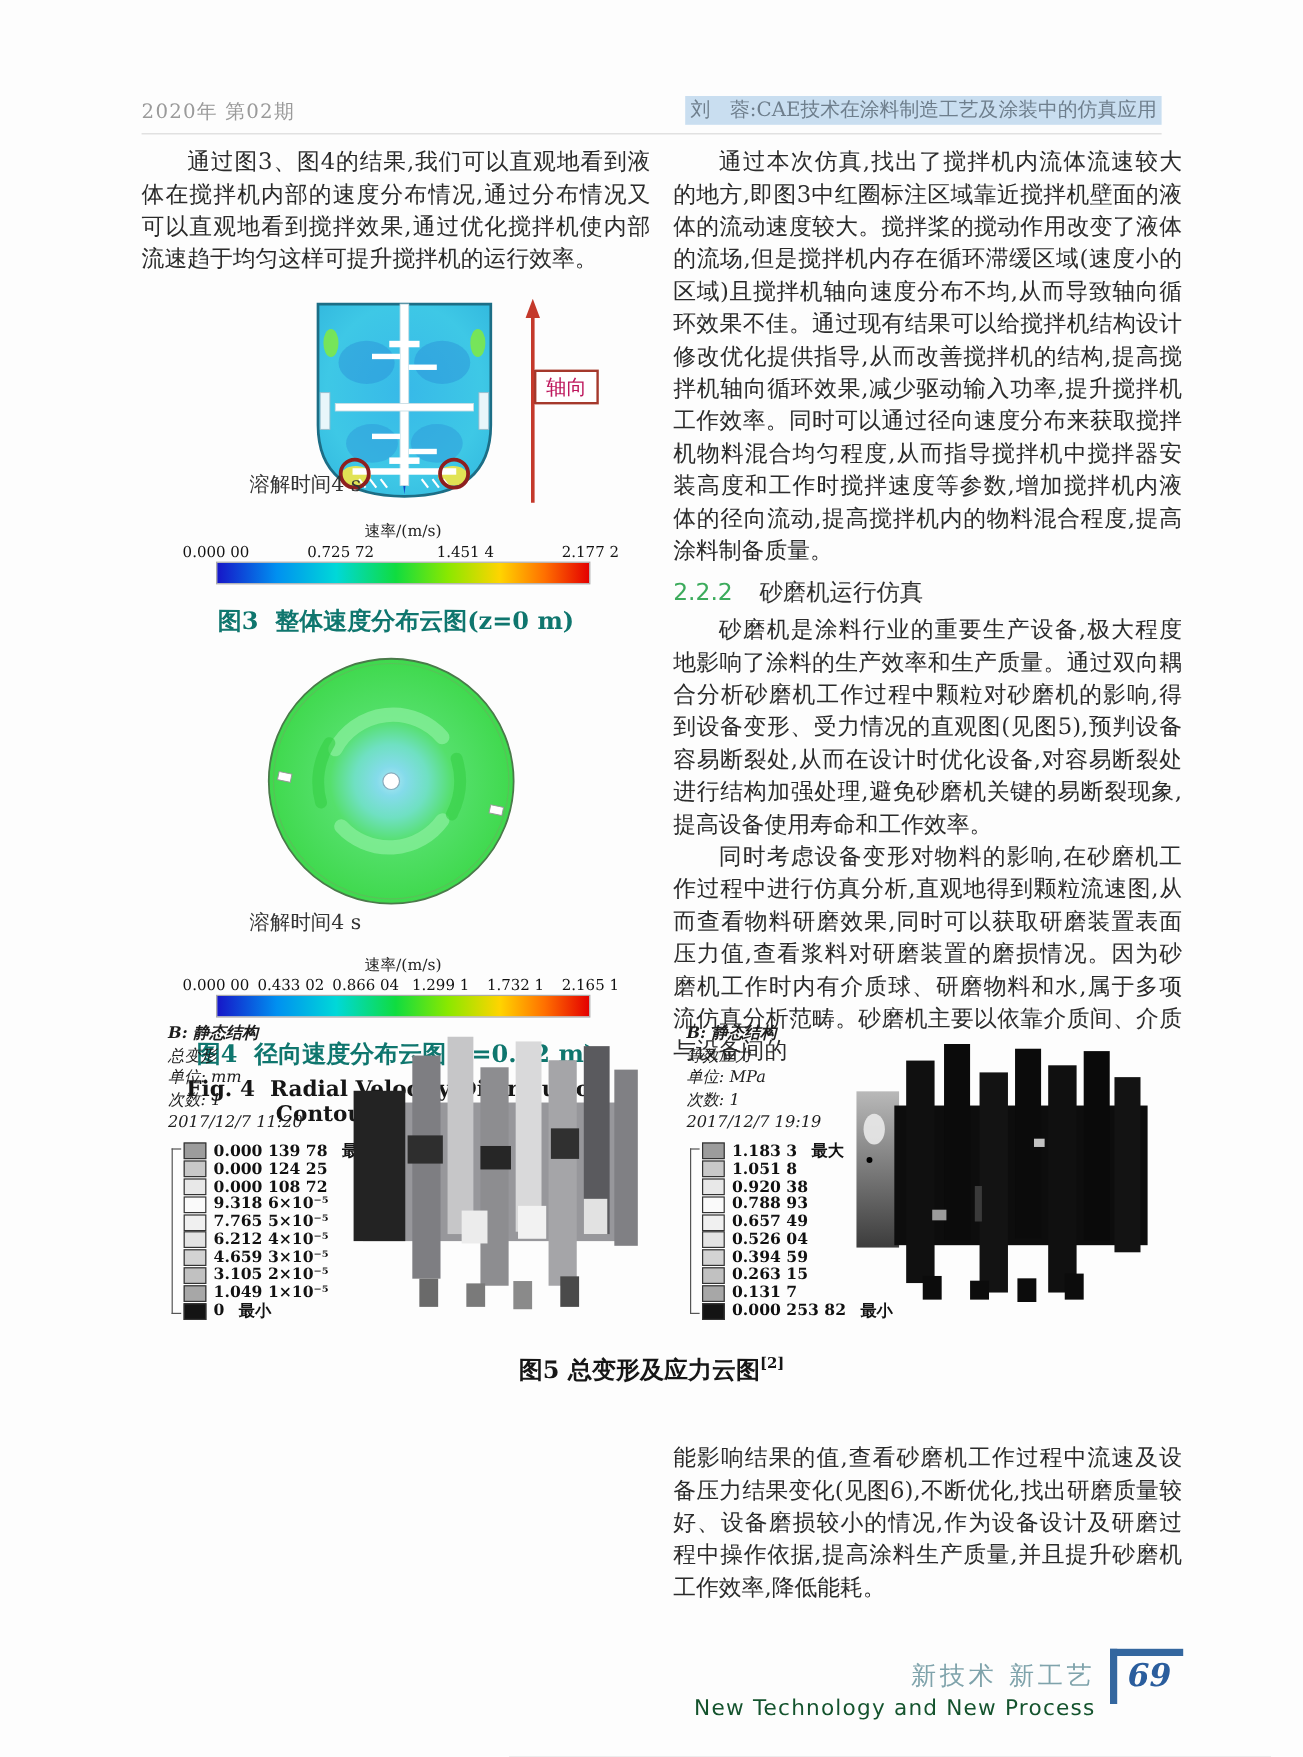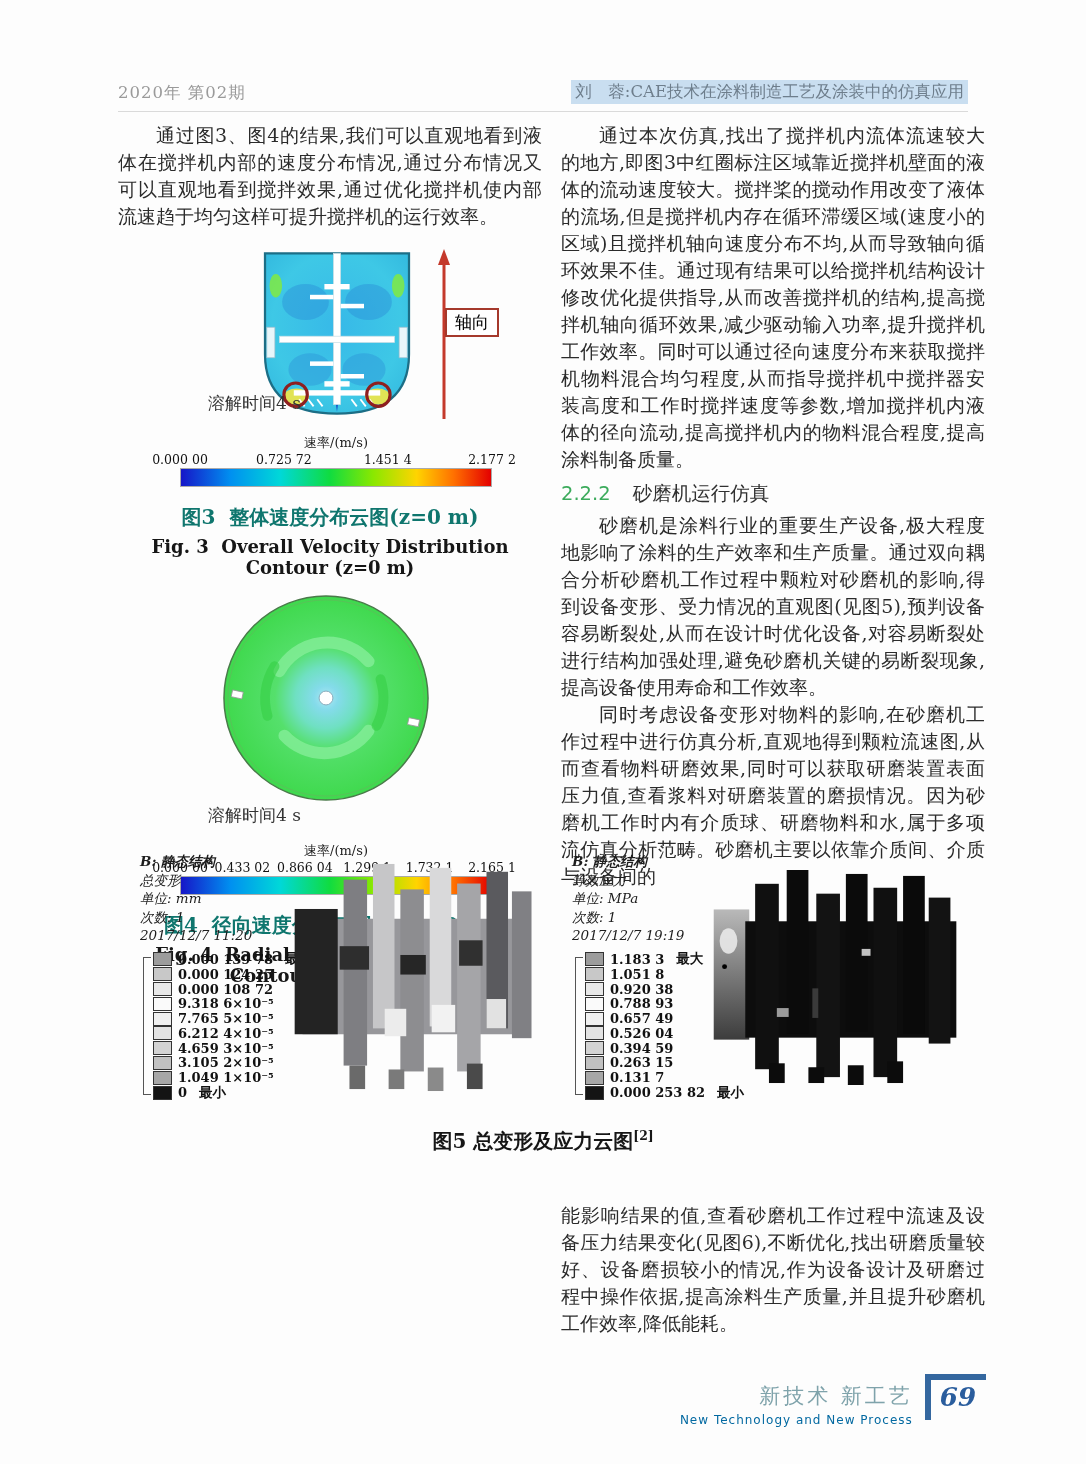--- a/index.html
+++ b/index.html
@@ -20,21 +20,21 @@
   .indent{text-indent:2em;}
   .section-heading{margin:7px 0 5px;font-size:19.5px;}
   .sec-num{color:#3cab5c;font-family:"DejaVu Sans","Liberation Sans",sans-serif;}
   .sec-title{margin-left:16px;color:#303030;}
 
   
   .fig3-stage{position:relative;height:178px;margin-top:16px;}
   .tank{position:absolute;left:138px;top:2px;}
   .axial-arrow{position:absolute;left:318px;top:3px;}
   .axial-box{position:absolute;left:327px;top:62px;border:2px solid #a5392c;padding:1px 8px;
-             font-size:17px;color:#000000;background:rgba(255,255,255,.9);}
+             font-size:17px;color:#be185d;background:rgba(255,255,255,.9);}
   .time-label{position:absolute;left:90px;top:146px;font-size:17px;color:#333;}
 
   
   .cb{position:relative;margin:10px 0 0 62px;width:312px;}
   .cb-title{text-align:center;font-size:13px;color:#222;}
   .cb-ticks{position:relative;height:16px;font-size:12.5px;color:#111;padding-left:44px;}
   .cb-ticks span{position:absolute;transform:translateX(-50%);white-space:nowrap;}
   .cb-strip{height:17px;border:1px solid #aaa;
     background:linear-gradient(to right,#1616c8 0%,#0090f0 16%,#00d8d8 32%,#10dc40 48%,#8ae800 62%,#ffd400 76%,#ff7000 88%,#e40000 100%);}
 
@@ -72,21 +72,21 @@
   .f5cap.en{top:1156px;font-size:18px;}
   .f5cap sup{font-size:0.62em;}
 
   .bottom{top:1202px;}
   .para.gap{margin-top:9px;}
 
   
   .footer{position:absolute;top:1374px;left:118px;width:868px;display:flex;justify-content:flex-end;align-items:flex-start;}
   .f-text{text-align:right;margin-right:12px;padding-top:8px;}
   .f-zh{font-size:21px;color:#7fa3ab;letter-spacing:3px;font-family:"DejaVu Sans","Liberation Sans",sans-serif;}
-  .f-en{font-size:12px;color:#0369a1;letter-spacing:1px;margin-top:3px;font-family:"DejaVu Sans","Liberation Sans",sans-serif;}
+  .f-en{font-size:18px;color:#14532d;letter-spacing:1px;margin-top:3px;font-family:"DejaVu Sans","Liberation Sans",sans-serif;}
   .badge{border-top:6px solid #34679f;border-left:6px solid #34679f;padding:2px 10px 8px 9px;}
   .badge span{font-size:26px;font-style:italic;font-weight:bold;color:#2a5d9d;}
 </style>
 </head>
 <body>
 
 <div class="page">
 
   <div class="header">
     <span class="h-left">2020年 第02期</span>
@@ -152,21 +152,20 @@
       <div class="cb-ticks">
         <span style="left:0%">0.000 00</span>
         <span style="left:33.3%">0.725 72</span>
         <span style="left:66.6%">1.451 4</span>
         <span style="left:100%">2.177 2</span>
       </div>
       <div class="cb-strip"></div>
     </div>
 
     <div class="cap-zh">图3  整体速度分布云图(z=0 m)</div>
-    <div class="cap-en">Fig. 3  Overall Velocity Distribution Contour (z=0 m)</div>
 
     <div class="fig4-stage">
       <svg class="radial" width="212" height="212" viewBox="0 0 214 214">
         <defs>
           <radialGradient id="rg4">
             <stop offset="0%" stop-color="#aee8f2"></stop>
               <stop offset="12%" stop-color="#84dbea"></stop>
             <stop offset="30%" stop-color="#6fe0c2"></stop>
               <stop offset="50%" stop-color="#55e06c"></stop>
             <stop offset="100%" stop-color="#3fd94d"></stop>

